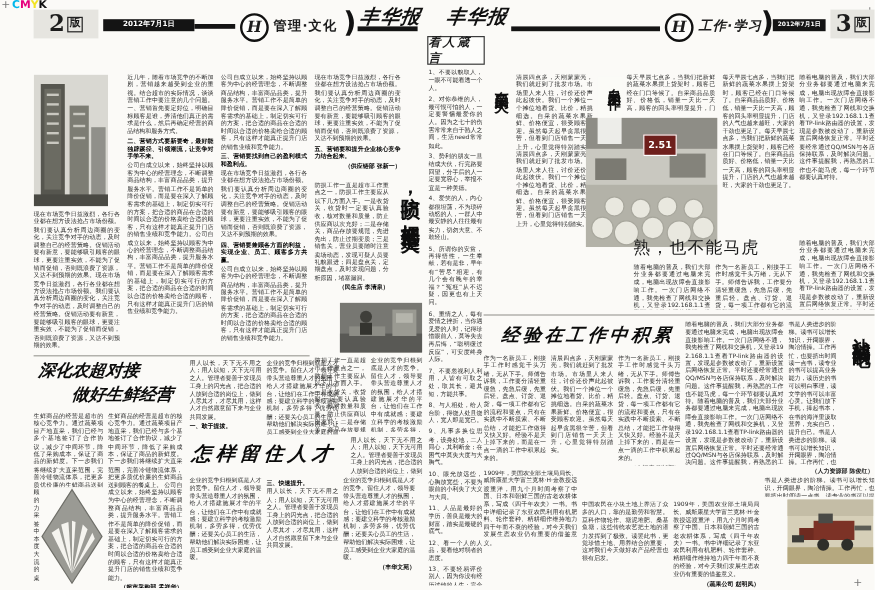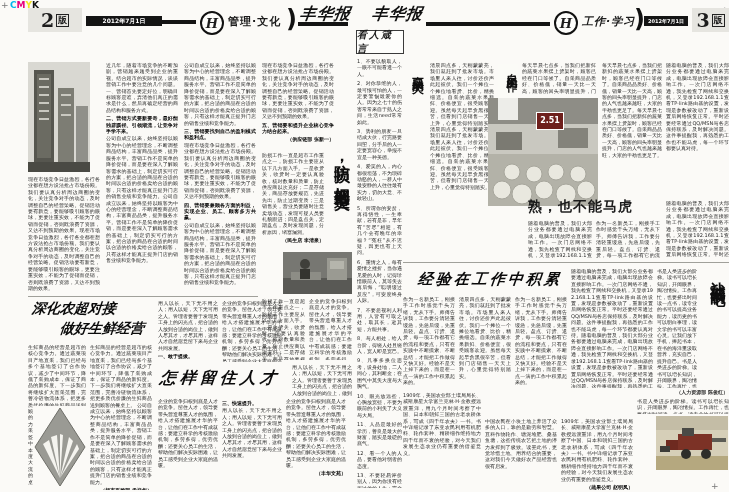--- a/index.html
+++ b/index.html
@@ -245,21 +245,21 @@
   <div class="pricetag" style="left:536px;top:112px;width:26px;height:16px;">2.51</div>
   <div class="vhead" style="left:498px;top:64px;width:20px;height:56px;font-size:11px;font-family:'DejaVu Serif',serif;background:rgba(251,250,247,.88);">自采的工作</div>
 
   <div class="col" style="left:602px;top:62px;width:60px;height:134px;">
     <span>每天早晨七点多，当我们把新鲜的蔬菜水果摆上货架时，顾客已经在门口等候了。自采商品品质好、价格低，销量一天比一天高，顾客的回头率明显提升，门店的人气也越来越旺，大家的干劲也更足了。每天早晨七点多，当我们把新鲜的蔬菜水果摆上货架时，顾客已经在门口等候了。自采商品品质好、价格低，销量一天比一天高，顾客的回头率明显提升，门店的人气也越来越旺，大家的干劲也更足了。</span>
   </div>
   <div class="col" style="left:666px;top:62px;width:63px;height:134px;">
     <span>随着电脑的普及，我们大部分业务都要通过电脑来完成，电脑出现故障会直接影响工作。一次门店网络不通，我先检查了网线和交换机，又登录192.168.1.1查看TP-link路由器的设置，发现是参数被改动了，重新设置后网络恢复正常。平时还要经常通过QQ/MSN与各店保持联系，及时解决问题。这件事提醒我，再熟悉的工作也不能马虎，每一个环节都要认真对待。</span>
   </div>
 
-  <div class="abs" style="left:528px;top:198px;font-size:14px;font-weight:700;letter-spacing:1px;white-space:nowrap;">熟，也不能马虎</div>
+  <div class="abs" style="left:528px;top:198px;font-size:14px;font-weight:400;letter-spacing:1px;white-space:nowrap;">熟，也不能马虎</div>
   <div class="col" style="left:528px;top:220px;width:64px;height:38px;">
     <span>随着电脑的普及，我们大部分业务都要通过电脑来完成，电脑出现故障会直接影响工作。一次门店网络不通，我先检查了网线和交换机，又登录192.168.1.1查看TP-link路由器的设置，发现是参数被改动了，重新设置后网络恢复正常。平时还要经常通过QQ/MSN与各店保持联系，及时解决问题。这件事提醒我，再熟悉的工作也不能马虎，每一个环节都要认真对待。</span>
   </div>
   <div class="col" style="left:596px;top:220px;width:64px;height:38px;">
     <span>作为一名新员工，刚接手工作时感觉千头万绪，无从下手。师傅告诉我，工作要分清轻重缓急，先急后缓，先重后轻。盘点、订货、退货，每一项工作都有它的流程和要点，只有在实践中不断摸索、不断总结，才能把工作做得又快又好。经验不是天上掉下来的，而是在一点一滴的工作中积累起来的。</span>
   </div>
   <div class="col" style="left:666px;top:200px;width:63px;height:58px;">
     <span>随着电脑的普及，我们大部分业务都要通过电脑来完成，电脑出现故障会直接影响工作。一次门店网络不通，我先检查了网线和交换机，又登录192.168.1.1查看TP-link路由器的设置，发现是参数被改动了，重新设置后网络恢复正常。平时还要经常通过QQ/MSN与各店保持联系，及时解决问题。这件事提醒我，再熟悉的工作也不能马虎，每一个环节都要认真对待。</span>
     
   </div>

